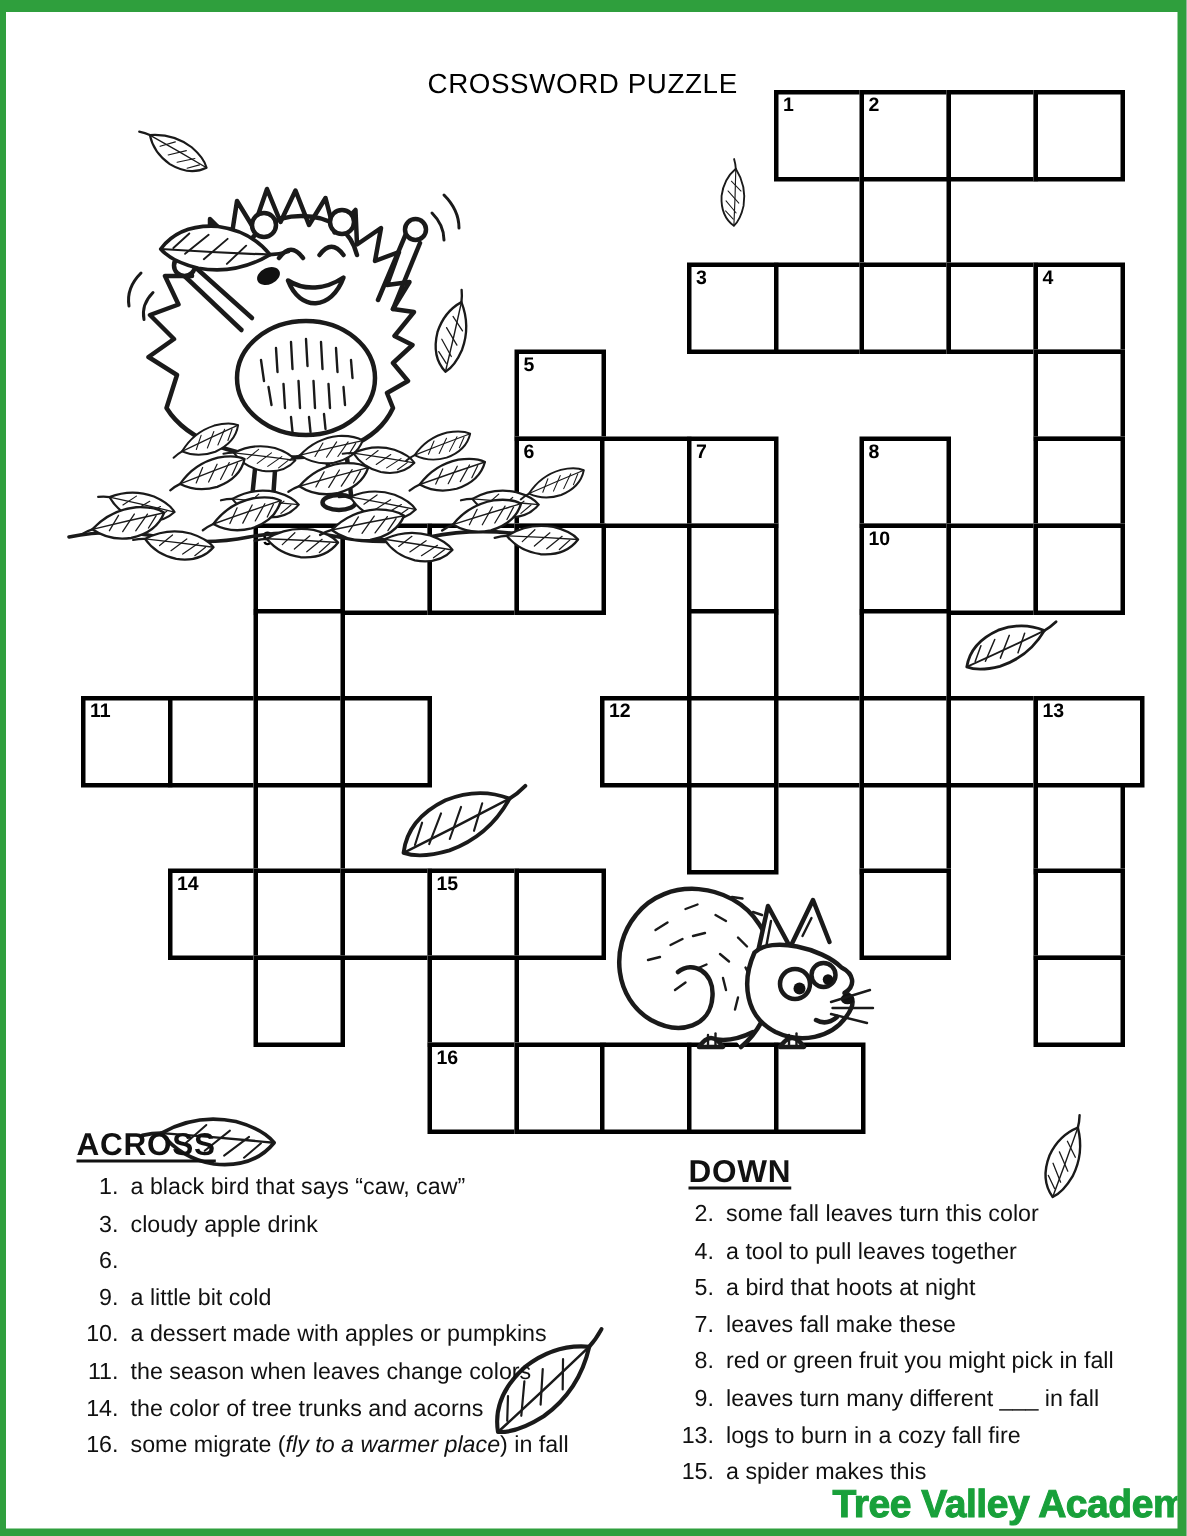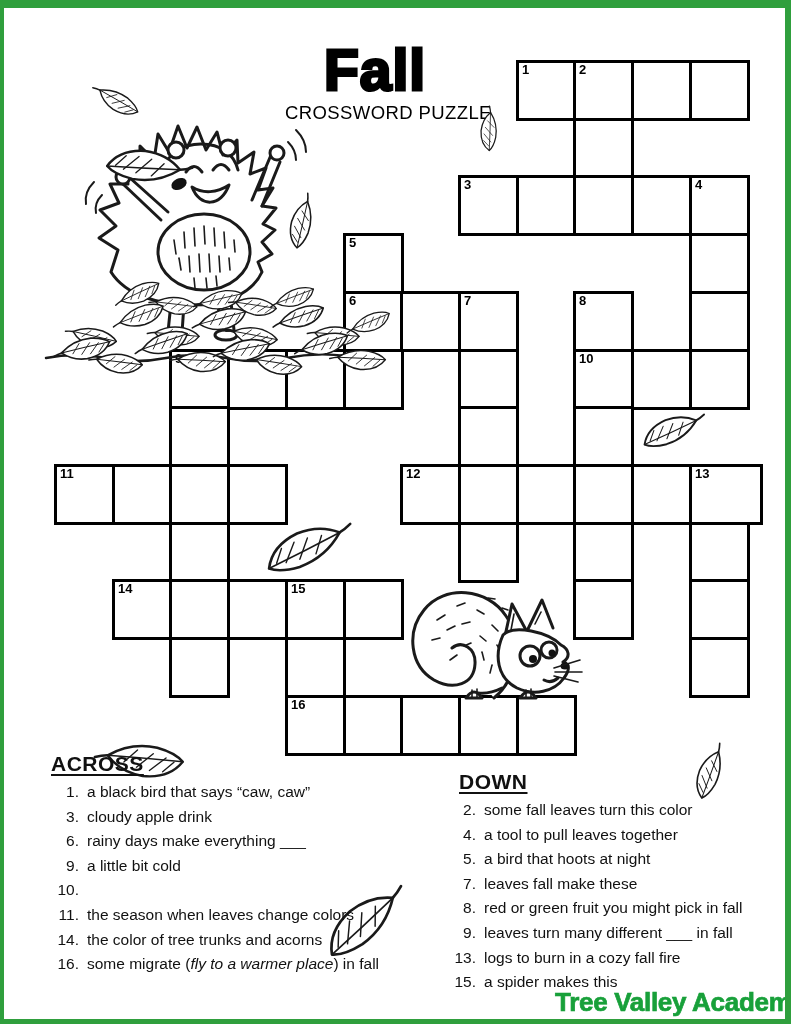--- a/index.html
+++ b/index.html
@@ -55,21 +55,20 @@
     font-size:26px; font-weight:bold; color:#18a03a;
     letter-spacing:-0.3px; -webkit-text-stroke:0.7px #18a03a; white-space:nowrap;
   }
 </style>
 </head>
 <body>
 
 <div class="page">
 
   <div class="title-wrap">
-    <div class="title-main">Fall</div>
     <div class="title-sub">CROSSWORD PUZZLE</div>
   </div>
 
   <div id="grid">
       <div class="cell" style="left: 512px; top: 52px; width: 61px; height: 61px;">
         <span class="num">1</span>
       </div>
       <div class="cell" style="left: 569px; top: 52px; width: 61px; height: 61px;">
         <span class="num">2</span>
       </div>
@@ -309,28 +308,28 @@
         <div class="clue-row">
           <span class="clue-num">1.</span>
           <span class="clue-text">a black bird that says “caw, caw”</span>
         </div>
         <div class="clue-row">
           <span class="clue-num">3.</span>
           <span class="clue-text">cloudy apple drink</span>
         </div>
         <div class="clue-row">
           <span class="clue-num">6.</span>
-          <span class="clue-text">rainy days make everything ___</span>
         </div>
         <div class="clue-row">
           <span class="clue-num">9.</span>
           <span class="clue-text">a little bit cold</span>
         </div>
         <div class="clue-row">
           <span class="clue-num">10.</span>
+          <span class="clue-text">a dessert made with apples or pumpkins</span>
         </div>
         <div class="clue-row">
           <span class="clue-num">11.</span>
           <span class="clue-text">the season when leaves change colors</span>
         </div>
         <div class="clue-row">
           <span class="clue-num">14.</span>
           <span class="clue-text">the color of tree trunks and acorns</span>
         </div>
         <div class="clue-row">

